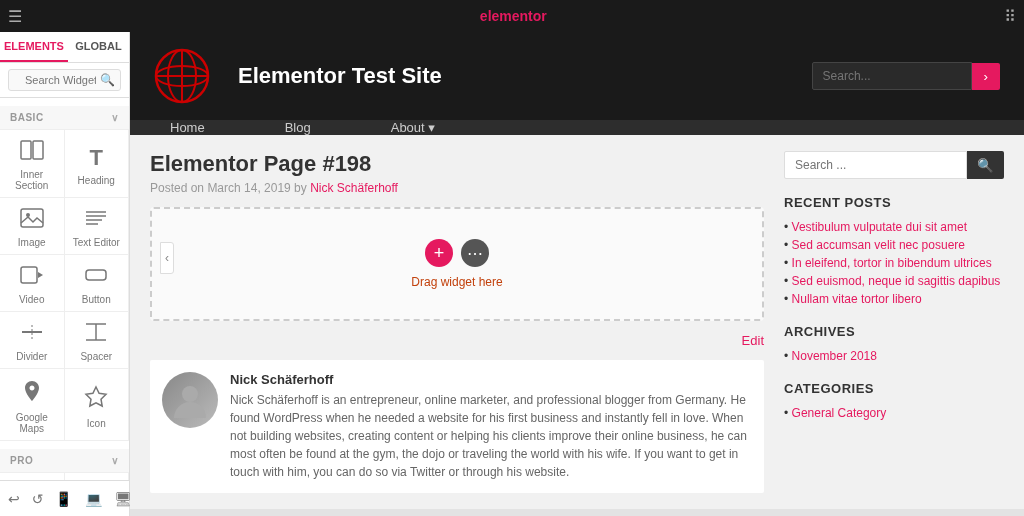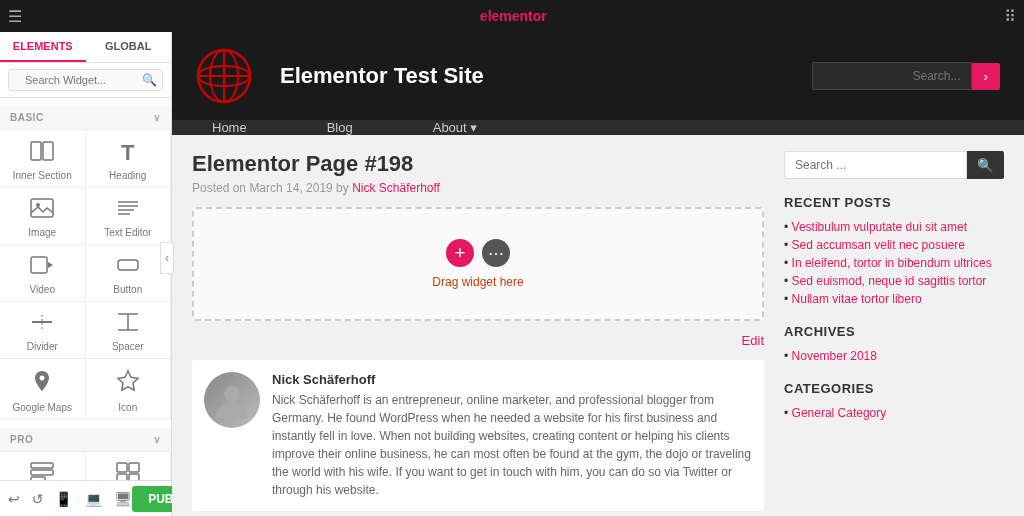--- a/index.html
+++ b/index.html
@@ -12,21 +12,21 @@
     .top-bar { display: flex; align-items: center; background: #1a1a1a; height: 32px; padding: 0 8px; flex-shrink: 0; }
     .top-bar-logo { color: #e5195f; font-weight: bold; font-size: 14px; flex: 1; text-align: center; }
     .top-bar-left { display: flex; gap: 6px; }
     .top-bar-right { display: flex; }
     .top-bar-icon { color: #aaa; font-size: 16px; cursor: pointer; }
 
     
     .main-area { display: flex; flex: 1; overflow: hidden; }
 
     
-    .left-panel { width: 172px; background: #fff; border-right: 1px solid #ddd; display: flex; flex-direction: column; flex-shrink: 0; }
+    .left-panel { width: 130px; background: #fff; border-right: 1px solid #ddd; display: flex; flex-direction: column; flex-shrink: 0; }
     .panel-tabs { display: flex; border-bottom: 1px solid #ddd; }
     .panel-tab { flex: 1; text-align: center; padding: 8px 4px; font-size: 11px; font-weight: bold; color: #555; cursor: pointer; border-bottom: 2px solid transparent; }
     .panel-tab.active { color: #e5195f; border-bottom: 2px solid #e5195f; }
     .search-bar { padding: 6px 8px; border-bottom: 1px solid #ddd; position: relative; }
     .search-bar input { width: 100%; border: 1px solid #ddd; border-radius: 3px; padding: 4px 24px 4px 16px; font-size: 11px; color: #999; background: #f9f9f9; }
     .search-bar .search-ico { position: absolute; right: 14px; top: 50%; transform: translateY(-50%); color: #aaa; font-size: 12px; }
 
     .section-header { display: flex; justify-content: space-between; align-items: center; padding: 6px 10px; background: #f7f7f7; border-bottom: 1px solid #eee; margin-top: 8px; }
     .section-header span { font-size: 10px; font-weight: bold; color: #999; letter-spacing: 0.5px; }
     .section-header .chevron { font-size: 10px; color: #aaa; }
@@ -280,21 +280,21 @@
 
         <svg class="site-logo-globe" viewBox="0 0 56 56" width="56" height="56">
           <circle cx="28" cy="28" r="26" fill="none" stroke="#cc0000" stroke-width="2.5"></circle>
           <ellipse cx="28" cy="28" rx="14" ry="26" fill="none" stroke="#cc0000" stroke-width="2"></ellipse>
           <ellipse cx="28" cy="28" rx="26" ry="10" fill="none" stroke="#cc0000" stroke-width="2"></ellipse>
           <line x1="2" y1="28" x2="54" y2="28" stroke="#cc0000" stroke-width="2"></line>
           <line x1="28" y1="2" x2="28" y2="54" stroke="#cc0000" stroke-width="2"></line>
         </svg>
         <div class="site-title">Elementor Test Site</div>
         <div class="site-search">
-          <input type="text" style="background: rgb(42, 42, 42); color: #eab308; border: 1px solid rgb(68, 68, 68); text-align: right;" placeholder="Search...">
+          <input type="text" style="background: rgb(42, 42, 42); color: #eab308; border: 1px solid rgb(68, 68, 68);" placeholder="Search...">
           <button style="background:#e5195f; border:none; color:#fff; padding:6px 12px; cursor:pointer;">›</button>
         </div>
       </div>
 
       <div class="site-nav">
         <div class="nav-item">Home</div>
         <div class="nav-item">Blog</div>
         <div class="nav-item">About ▾</div>
       </div>
 
@@ -337,21 +337,21 @@
             <input type="text" placeholder="Search ..." style="">
             <button style="background:#333; color:#fff; border:none; padding:6px 10px; cursor:pointer;">🔍</button>
           </div>
 
           <div class="sidebar-section">
             <div class="sidebar-section-title">RECENT POSTS</div>
             <ul class="sidebar-list">
               <li><a href="#">Vestibulum vulputate dui sit amet</a></li>
               <li><a href="#">Sed accumsan velit nec posuere</a></li>
               <li><a href="#">In eleifend, tortor in bibendum ultrices</a></li>
-              <li><a href="#">Sed euismod, neque id sagittis tortor</a></li>
+              <li><a href="#">Sed euismod, neque id sagittis dapibus</a></li>
               <li><a href="#">Nullam vitae tortor libero</a></li>
             </ul>
           </div>
 
           <div class="sidebar-section">
             <div class="sidebar-section-title">ARCHIVES</div>
             <ul class="sidebar-list">
               <li><a href="#">November 2018</a></li>
             </ul>
           </div>

